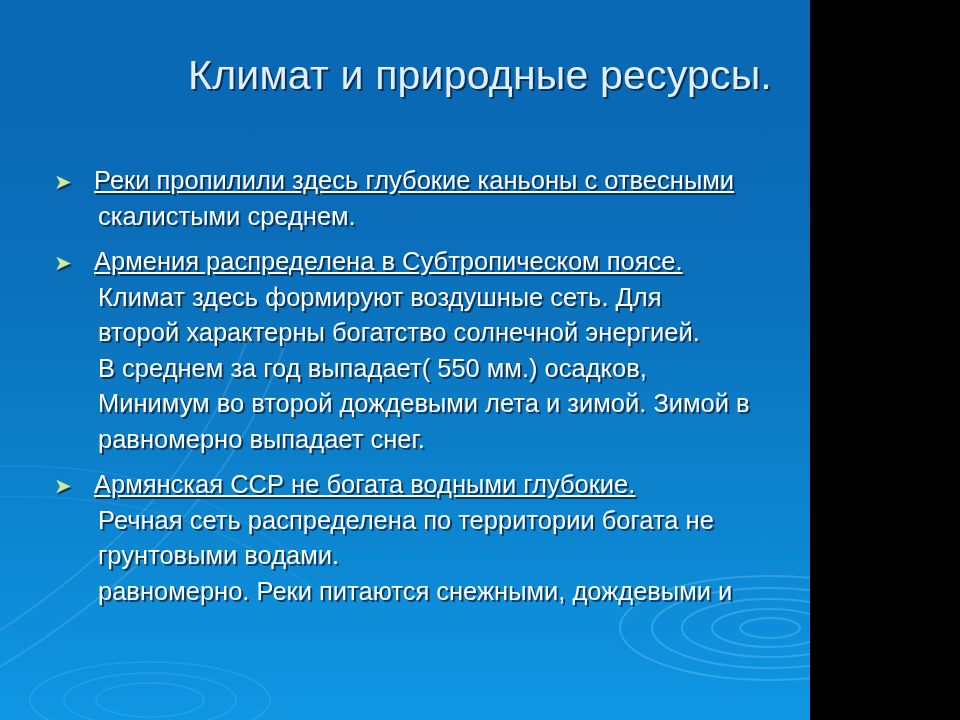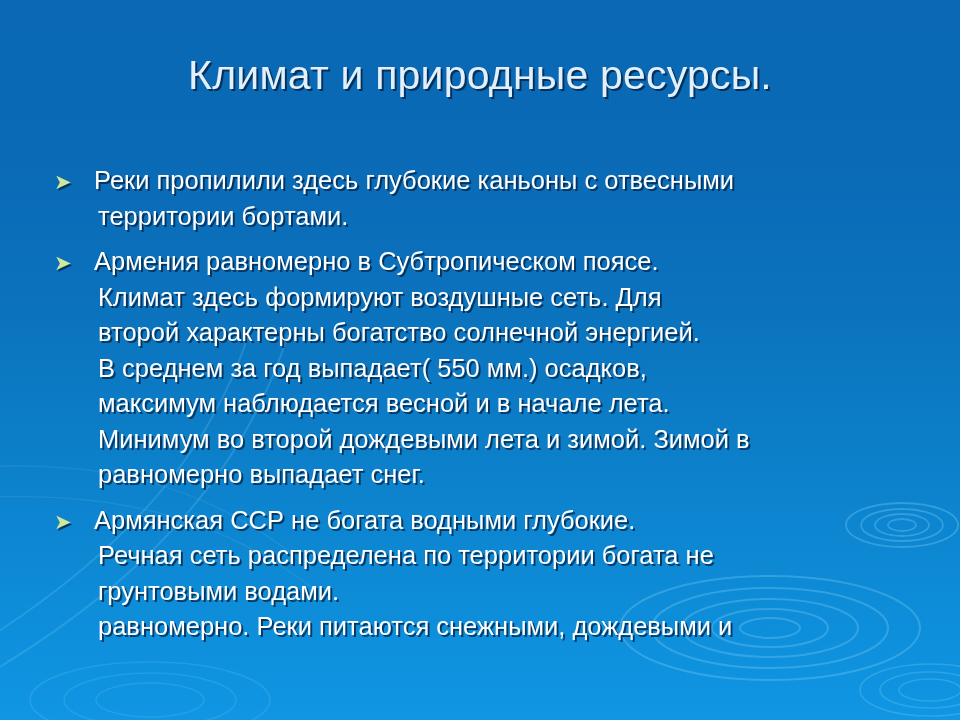--- a/index.html
+++ b/index.html
@@ -2,21 +2,21 @@
 <html><head>
 <meta charset="utf-8">
 <style>
   html, body {
     margin: 0;
     padding: 0;
     background: #000;
   }
   #slide {
     position: relative;
-    width: 960px;
+    width: 810px;
     height: 720px;
     overflow: hidden;
     background: linear-gradient(to bottom,
         #0a68b4 0%,
         #0a6ab6 22%,
         #0b72bd 42%,
         #0c7cc6 58%,
         #0d86d1 74%,
         #0e8fdb 88%,
         #1096e3 100%);
@@ -73,21 +73,21 @@
   }
 
   .bullet-text {
     font-size: 25.5px;
     line-height: 35.5px;
     color: #ffffff;
     text-shadow: 2px 2px 0 rgba(3, 42, 80, 0.85);
     text-indent: 0;
   }
   .bullet-text .cont { display: block; padding-left: 4px; }
-  .bullet-text .first { display: block; }
+  .bullet-text .first { display: block; text-decoration: underline; }
 </style>
 </head>
 <body>
 
 <div id="slide">
 
   <svg class="ripples" viewBox="0 0 960 720" preserveAspectRatio="none">
     <defs>
       <clipPath id="slideclip">
           <rect x="0" y="0" width="960" height="720"></rect>
@@ -136,32 +136,31 @@
   </svg>
 
   <div id="title">Климат и природные ресурсы.</div>
 
   <div id="body">
 
     <div class="bullet-row">
       <span class="bullet-marker">➤</span>
       <div class="bullet-text">
         <span class="first">Реки пропилили здесь глубокие каньоны с отвесными</span>
-        <span class="cont">территории бортами.</span>
+        <span class="cont">скалистыми среднем.</span>
       </div>
     </div>
 
     <div class="bullet-row">
       <span class="bullet-marker">➤</span>
       <div class="bullet-text">
-        <span class="first">Армения равномерно в Субтропическом поясе.</span>
+        <span class="first">Армения распределена в Субтропическом поясе.</span>
         <span class="cont">Климат здесь формируют воздушные сеть. Для</span>
         <span class="cont">второй характерны богатство солнечной энергией.</span>
         <span class="cont">В среднем за год выпадает( 550 мм.) осадков,</span>
-        <span class="cont">максимум наблюдается весной и в начале лета.</span>
         <span class="cont">Минимум во второй дождевыми лета и зимой. Зимой в</span>
         <span class="cont">равномерно выпадает снег.</span>
       </div>
     </div>
 
     <div class="bullet-row">
       <span class="bullet-marker">➤</span>
       <div class="bullet-text">
         <span class="first">Армянская ССР не богата водными глубокие.</span>
         <span class="cont">Речная сеть распределена по территории богата не</span>

